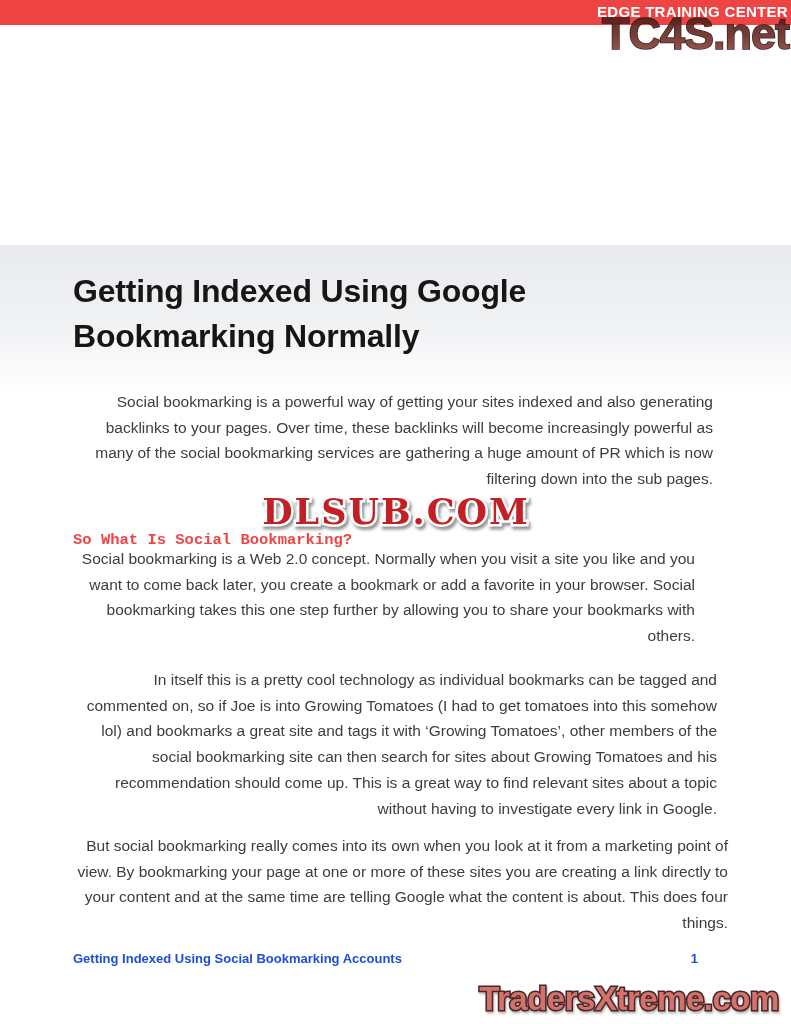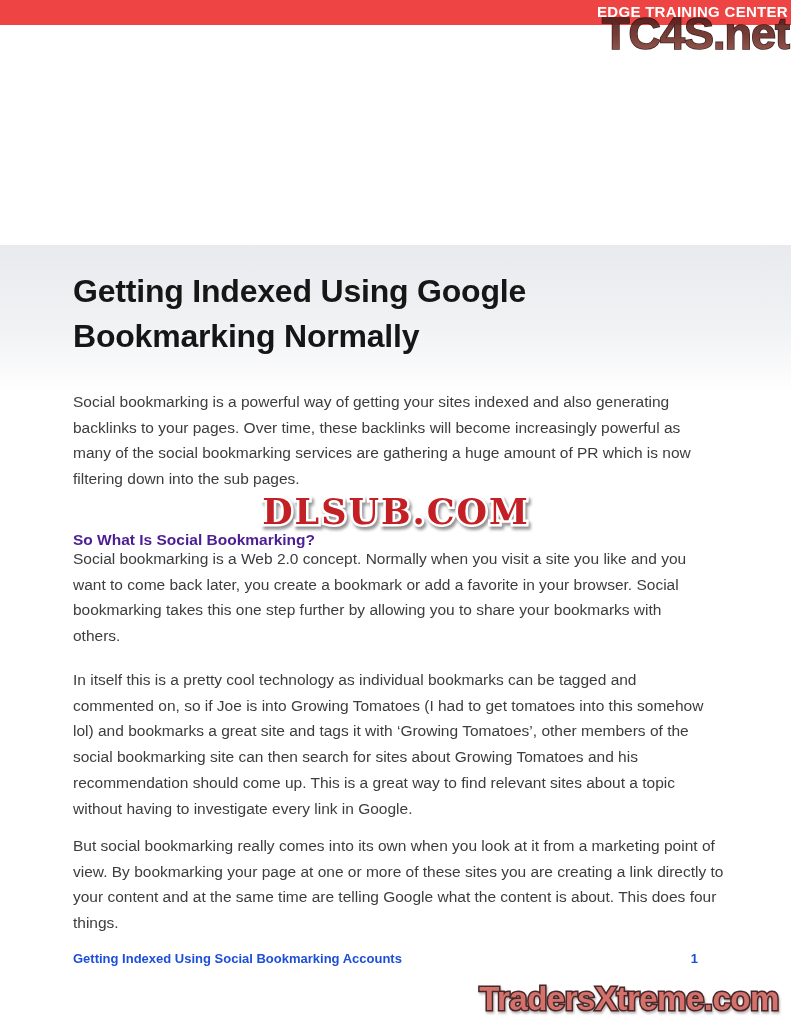--- a/index.html
+++ b/index.html
@@ -59,29 +59,30 @@
     font-size:32px; line-height:45px;
     font-weight:bold; color:#161616;
     letter-spacing:-0.2px;
   }
 
   
   .body-p {
     position:absolute; left:73px;
     font-size:15.5px; line-height:25.7px;
     color:#3d3d3d;
+    text-align:right;
   }
   .p1 { top:389px; width:640px; }
   .p2 { top:546px; width:622px; }
   .p3 { top:667px; width:644px; }
   .p4 { top:833px; width:655px; }
 
   .subhead {
     position:absolute; left:73px; top:531px;
-    font-size:15.5px; font-weight:bold; color:#4c1d95;
+    font-size:15.5px; font-weight:bold; color:#ef4444;font-family:Liberation Mono, monospace;
   }
 
   
   .wm-dlsub {
     position:absolute; top:487px; left:50%;
     transform:translateX(-50%);
     width:300px; height:50px;
     overflow:visible;
     filter:drop-shadow(2px 3px 1.5px rgba(60,60,60,0.55));
   }

